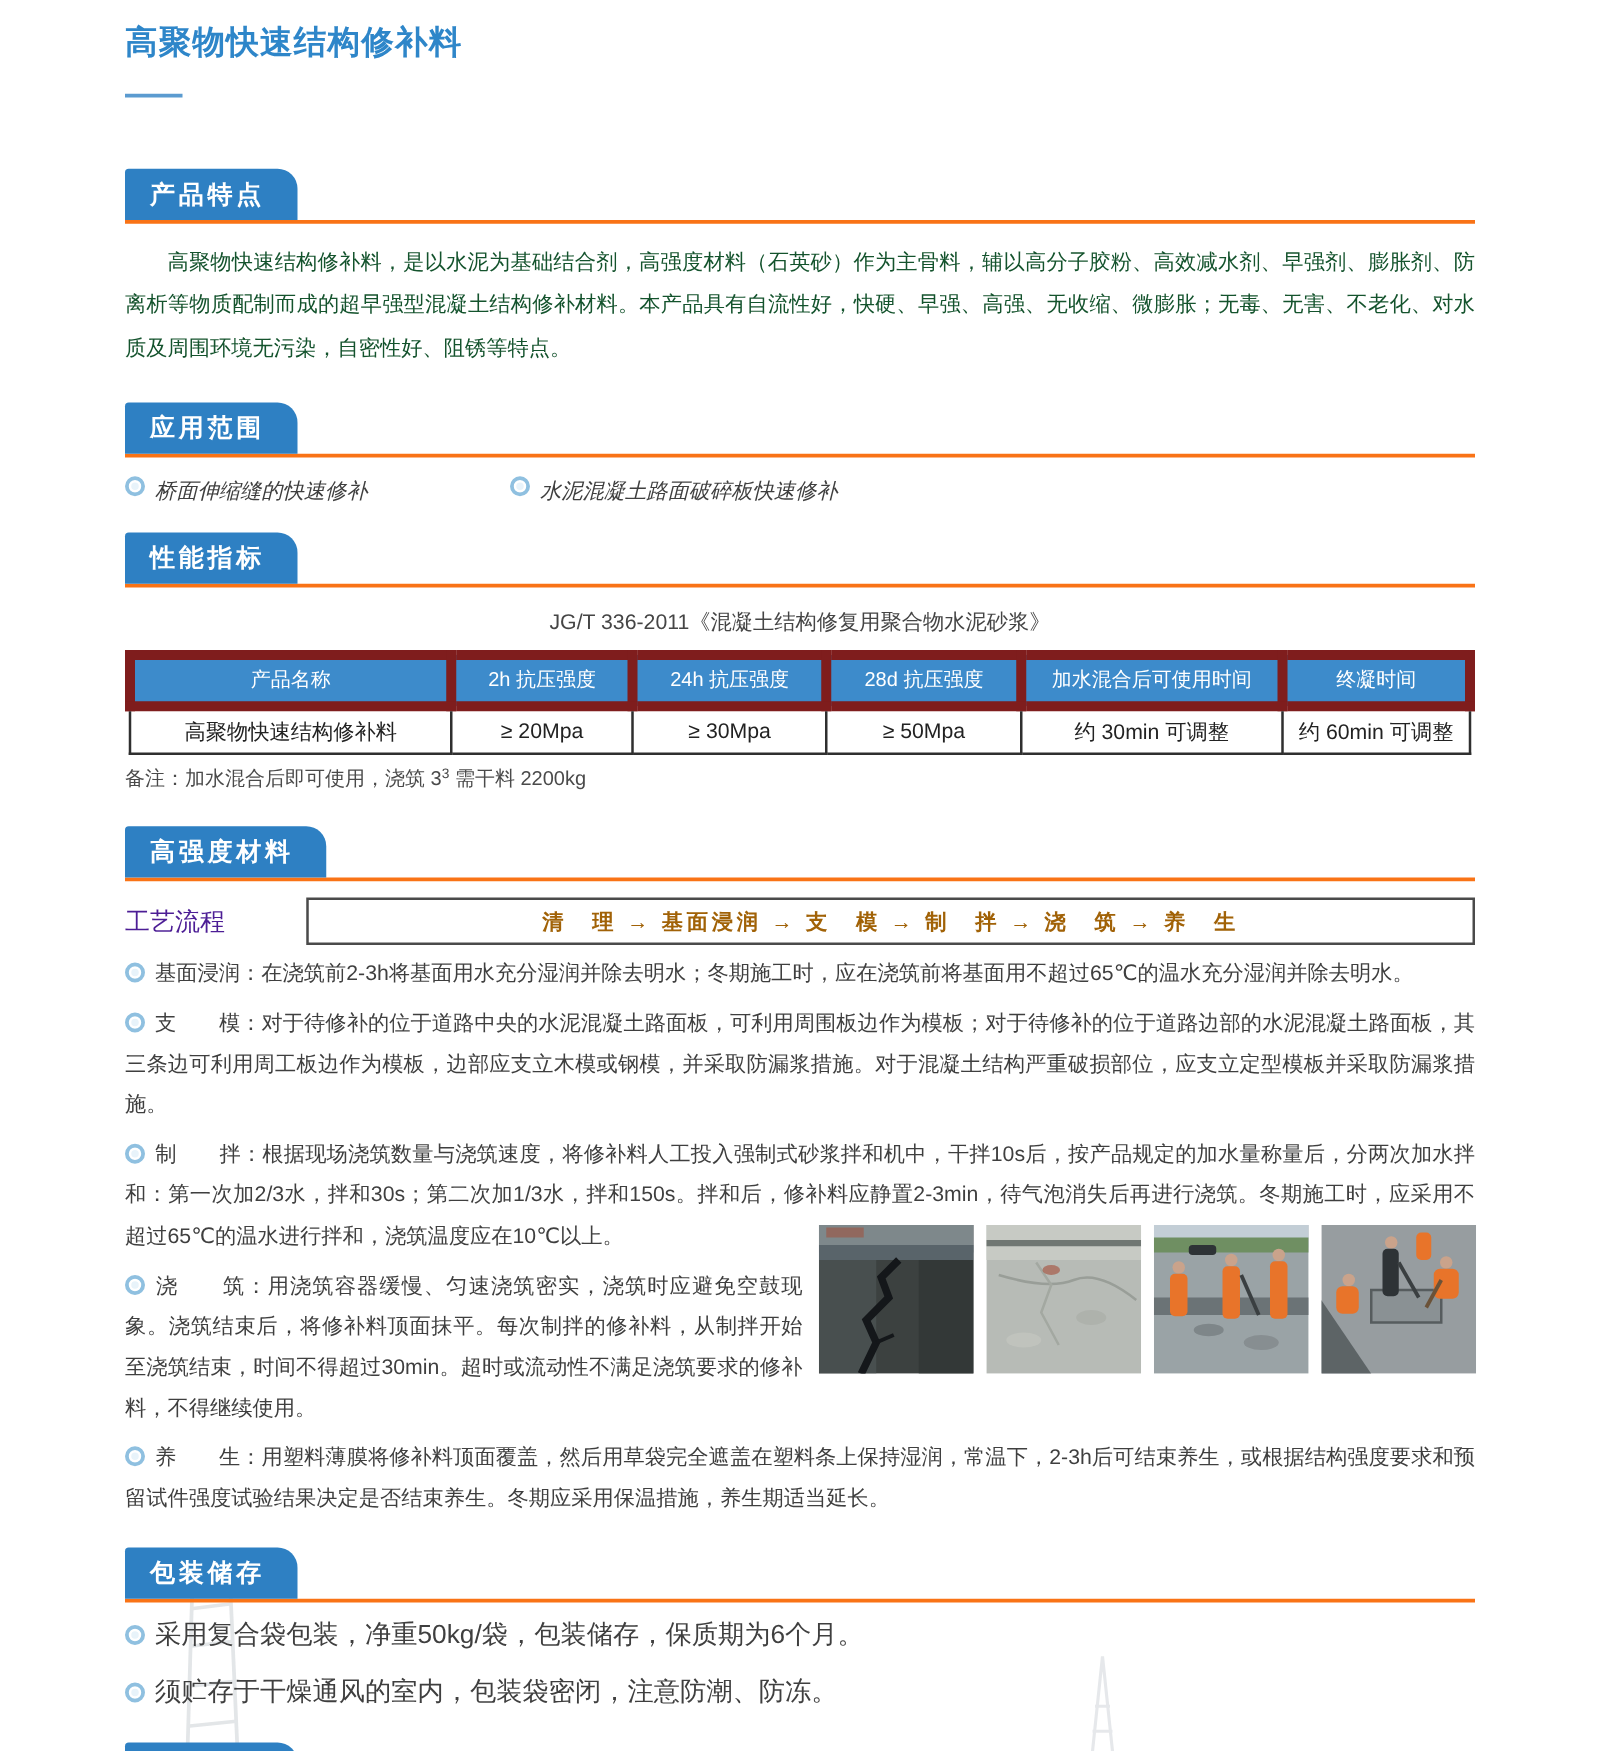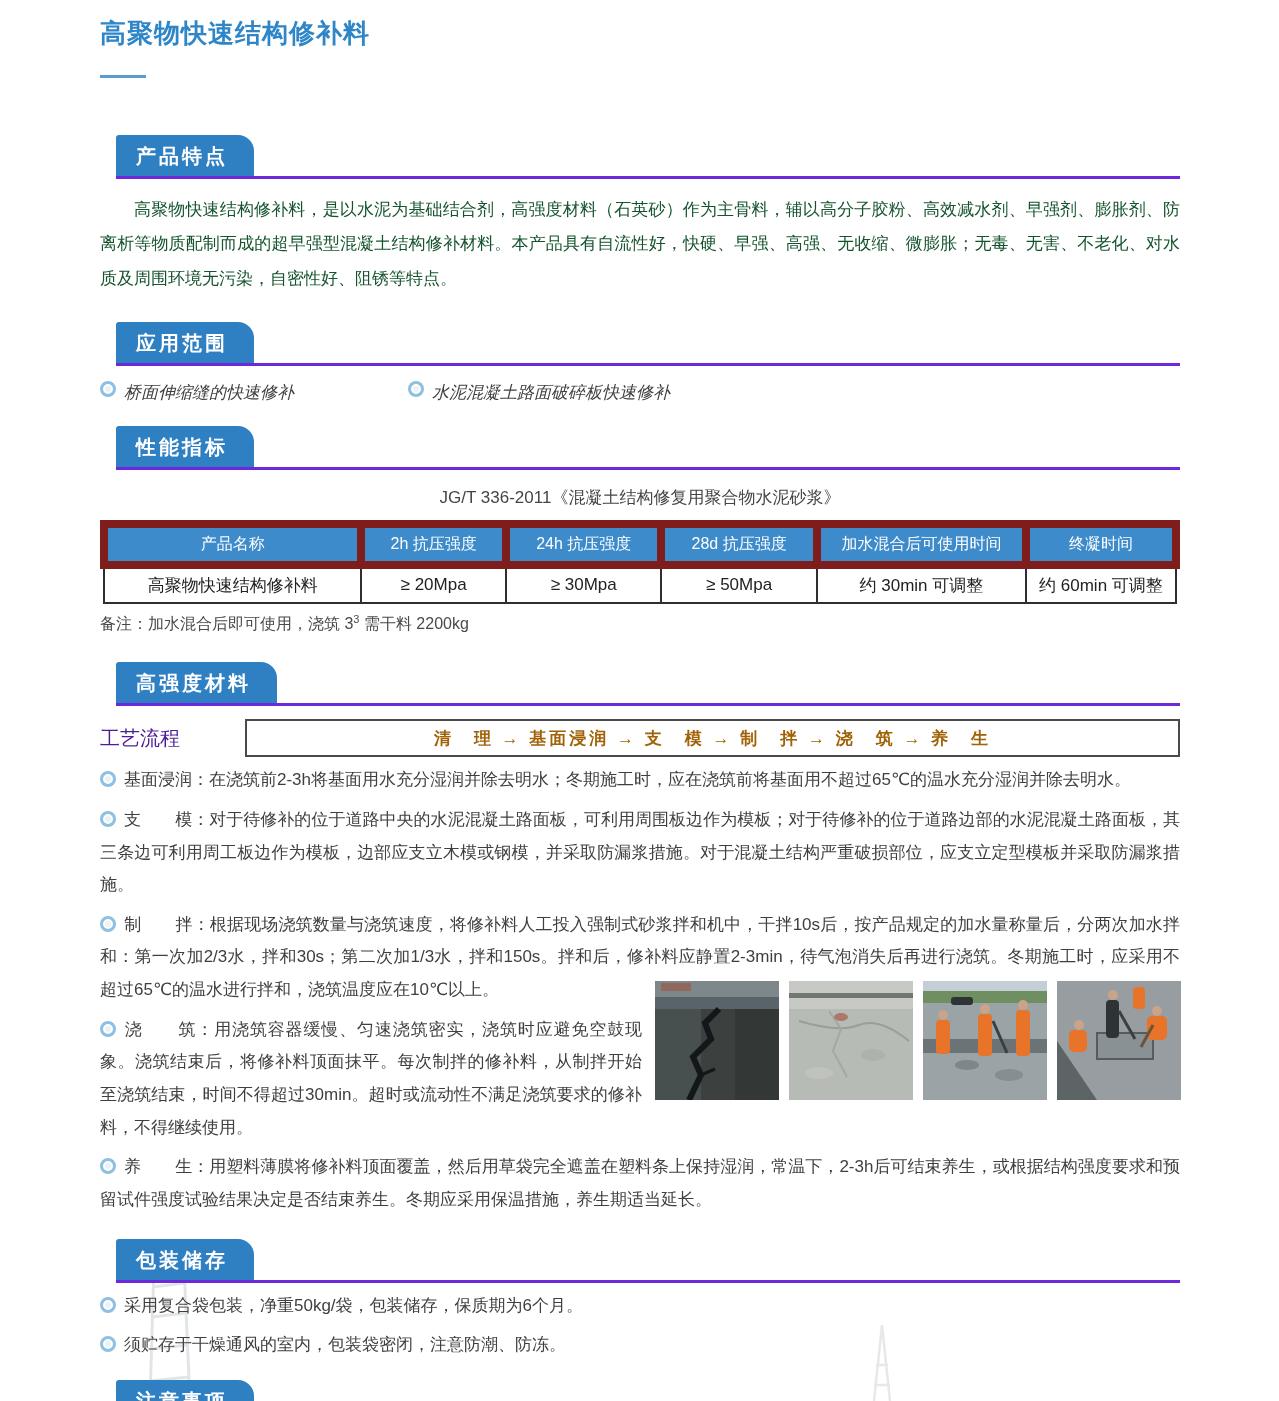--- a/index.html
+++ b/index.html
@@ -8,21 +8,21 @@
     font-family:"Liberation Sans","DejaVu Sans",sans-serif;color:#3f3f3f;
   }
   .content{position:absolute;left:100px;top:0;width:1080px;z-index:2;}
   .watermark{position:absolute;z-index:1;opacity:.55;}
 
   
   .doc-title{margin-top:16px;font-size:26px;font-weight:bold;color:#2e86c9;letter-spacing:1px;}
   .title-rule{width:46px;height:3px;background:#5b9bd0;margin-top:24px;}
 
   
-  .tab-row{border-bottom:3px solid #6d28d9;line-height:0;margin-left:16px;}
+  .tab-row{border-bottom:3px solid #f97316;line-height:0;}
   .tab{
     display:inline-block;background:#2e80c3;color:#ffffff;font-weight:bold;
     font-size:20px;line-height:1;letter-spacing:3px;
     padding:11px 26px 10px 20px;border-radius:3px 16px 0 0;
   }
 
   
   .para{font-size:17px;line-height:2.02;text-align:justify;color:#14532d;margin:14px 0 0 0;}
   .indent{text-indent:2em;}
 
@@ -60,21 +60,21 @@
     font-size:17px;font-weight:bold;color:#a16207;letter-spacing:3px;
   }
   .step{font-size:17px;line-height:1.92;text-align:justify;margin:7px 0 0 0;}
   .pour-row{display:flex;margin-top:0;}
   .pour-text{width:542px;flex:none;}
   .photos{display:flex;gap:10px;margin-left:13px;margin-top:-26px;align-items:flex-start;}
   .photo{width:124px;height:119px;overflow:hidden;flex:none;}
   .photo svg{display:block;}
 
   
-  .pack-item{font-size:17px;line-height:1.85;margin:7px 0 0 0;}
+  .pack-item{font-size:21px;line-height:1.85;margin:7px 0 0 0;}
 
   .mt58{margin-top:57px;} .mt26{margin-top:26px;} .mt22{margin-top:22px;}
   .mt28{margin-top:27px;} .mt24{margin-top:23px;} .mt20{margin-top:20px;}
 </style>
 </head>
 <body>
 
 <svg class="watermark" style="left:140px;top:1265px;" width="70" height="136" viewBox="0 0 70 136">
   <g stroke="#ccd1d5" stroke-width="3" fill="none">
     <line x1="14" y1="0" x2="10" y2="136"></line>

